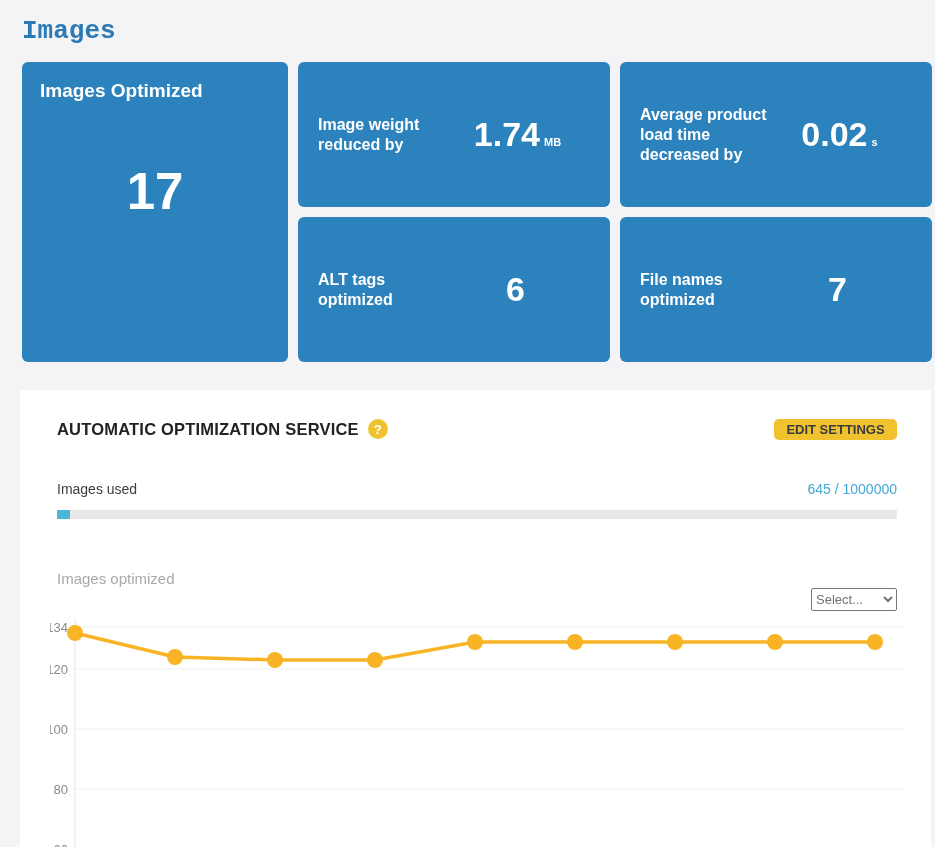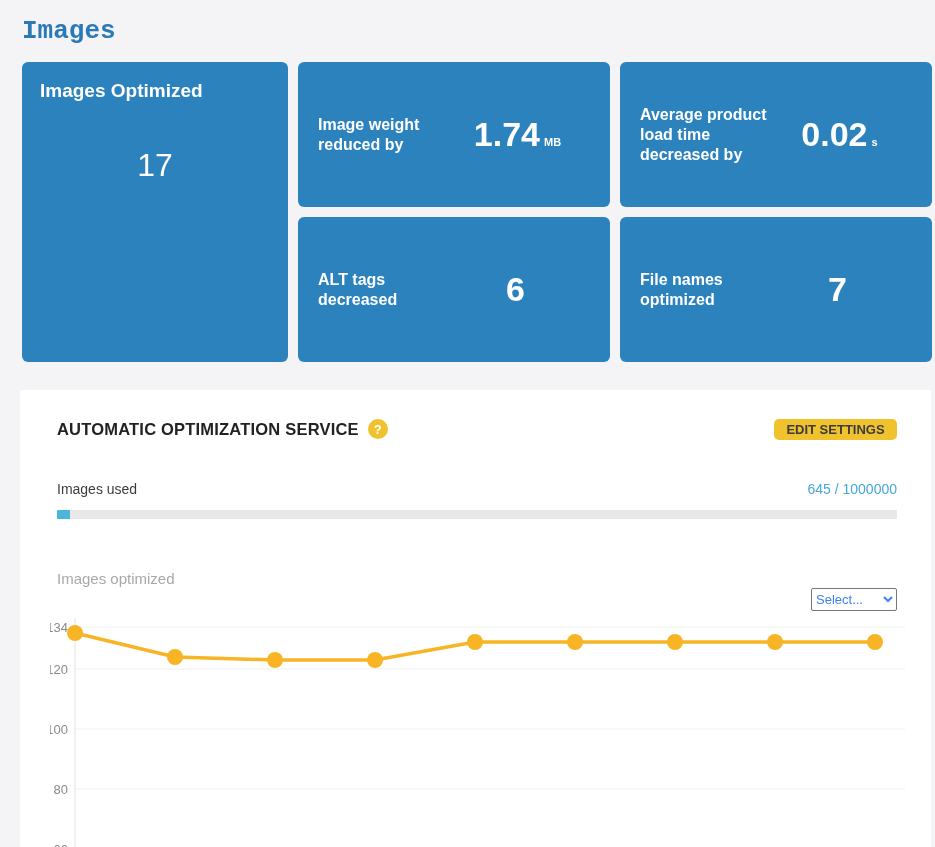--- a/index.html
+++ b/index.html
@@ -53,24 +53,24 @@
     grid-row: 1 / span 2;
     display: flex;
     flex-direction: column;
     padding: 18px 18px;
   }
   .card-main .main-label {
     font-size: 19px;
     font-weight: bold;
   }
   .card-main .main-value {
-    font-size: 32px;
-    font-weight: normal;
+    font-size: 51px;
+    font-weight: bold;
     text-align: center;
-    margin-top: 45px;
+    margin-top: 60px;
   }
   .card-stat {
     display: flex;
     align-items: center;
     padding-left: 20px;
   }
   .card-stat .stat-label {
     width: 128px;
     font-size: 16px;
     font-weight: bold;
@@ -169,21 +169,21 @@
     justify-content: space-between;
     align-items: center;
     height: 24px;
   }
   .opt-label { color: #a9a9a9; font-size: 15px; }
   .period-select {
     width: 86px;
     height: 23px;
     font-family: inherit;
     font-size: 13px;
-    color: #3b82f6;
+    color: #737373;
     background: #ffffff;
     border: 1px solid #767676;
     border-radius: 2px;
     margin-top: 43px;
   }
   .chart-area {
     position: absolute;
     left: 30px;
     top: 218px;
     width: 881px;
@@ -209,21 +209,21 @@
       <div class="stat-label">Image weight reduced by</div>
       <div class="stat-value-wrap"><span class="stat-value">1.74</span><span class="stat-unit">MB</span></div>
     </div>
 
     <div class="card card-stat">
       <div class="stat-label">Average product load time decreased by</div>
       <div class="stat-value-wrap"><span class="stat-value">0.02</span><span class="stat-unit">s</span></div>
     </div>
 
     <div class="card card-stat">
-      <div class="stat-label">ALT tags decreased</div>
+      <div class="stat-label">ALT tags optimized</div>
       <div class="stat-value-wrap"><span class="stat-value">6</span><span class="stat-unit"></span></div>
     </div>
 
     <div class="card card-stat">
       <div class="stat-label">File names optimized</div>
       <div class="stat-value-wrap"><span class="stat-value">7</span><span class="stat-unit"></span></div>
     </div>
 
   </div>
 

